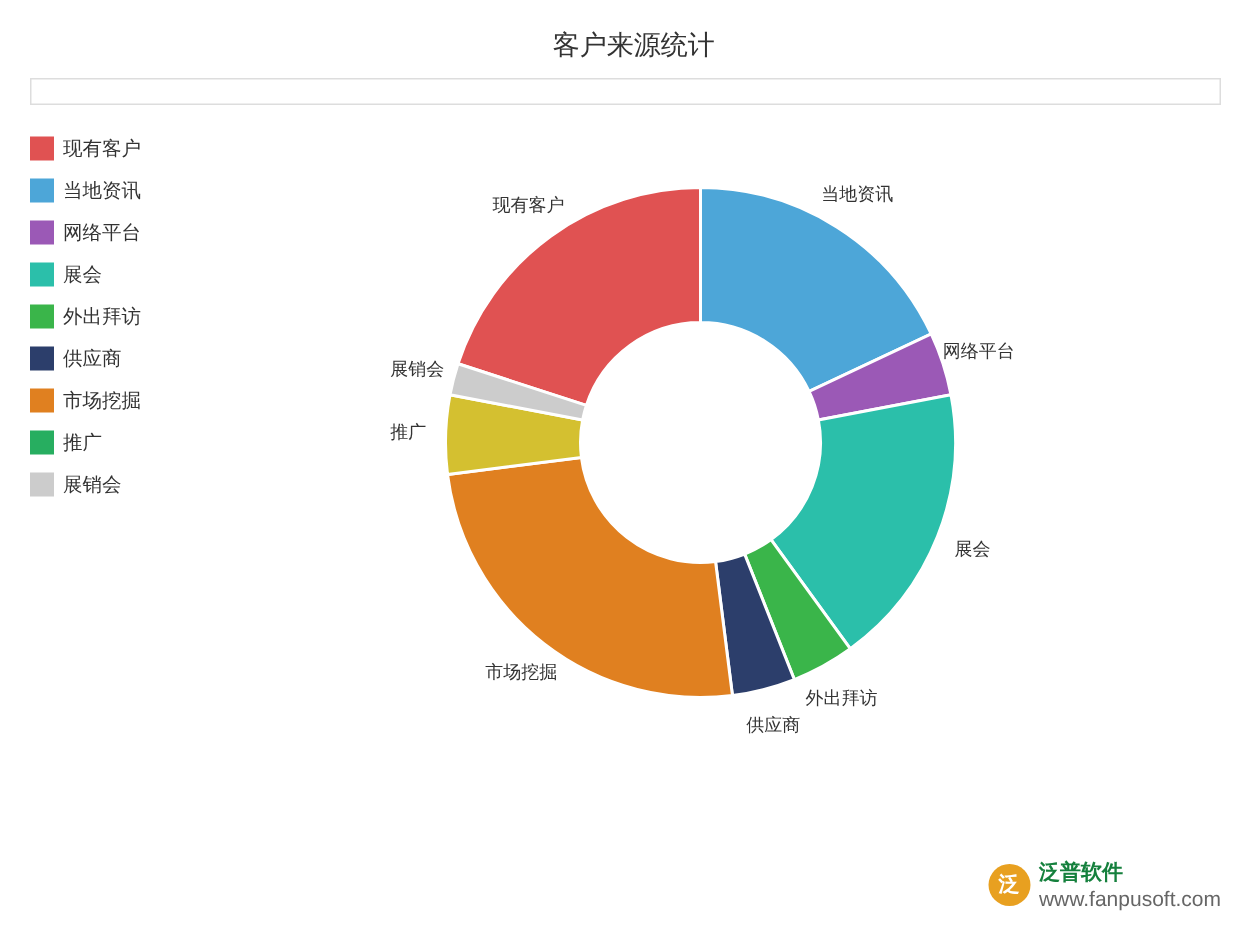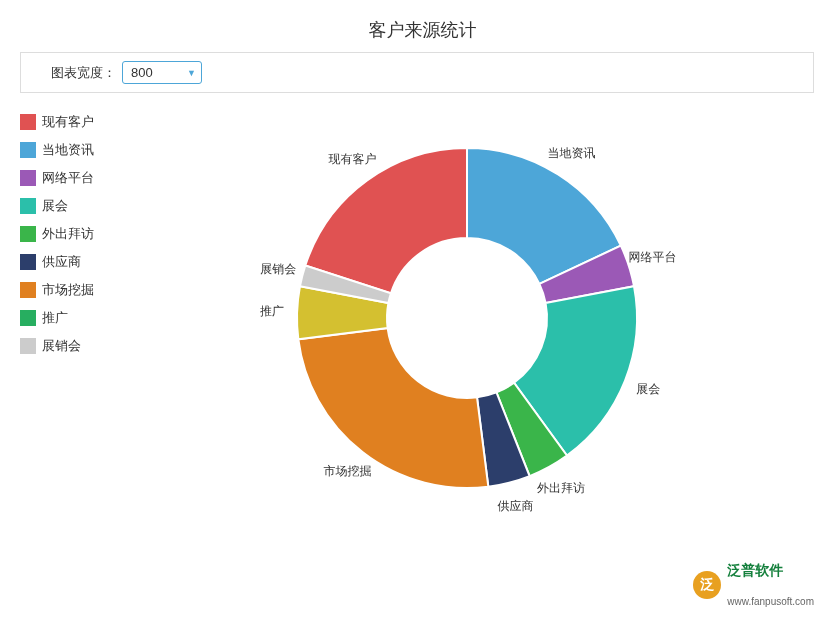--- a/index.html
+++ b/index.html
@@ -124,42 +124,30 @@
       display: flex;
       flex-direction: column;
       align-items: flex-start;
     }
     .watermark-main {
       font-size: 14px;
       color: #15803d;
       font-weight: bold;
     }
     .watermark-sub {
-      font-size: 10px;
+      font-size: 14px;
       color: #666;
-      margin-top: 16px;
     }
   </style>
 </head>
 <body>
 
 <h1 class="page-title">客户来源统计</h1>
 
 <div class="controls">
-  <div class="control-group">
-    <span class="control-label">图表宽度：</span>
-    <div class="select-wrapper">
-      <select class="control-select">
-        <option>800</option>
-        <option>600</option>
-        <option>700</option>
-        <option>900</option>
-      </select>
-    </div>
-  </div>
 </div>
 
 <div class="chart-area">
   <div class="legend" id="legend-container">
   <div class="legend-item">
       <div class="legend-color" style="background:#e05252"></div>
       <span>现有客户</span>
     </div>
       <div class="legend-item">
       <div class="legend-color" style="background:#4da6d8"></div>

